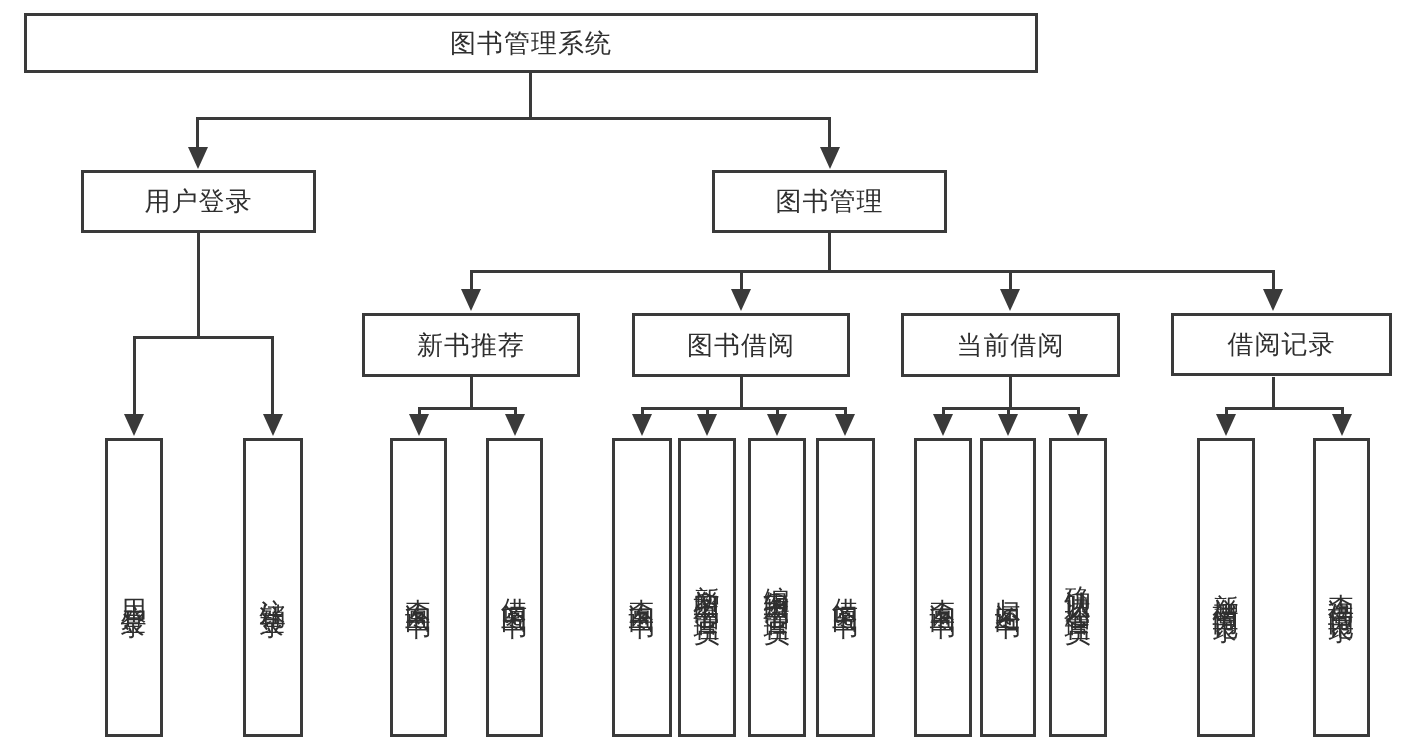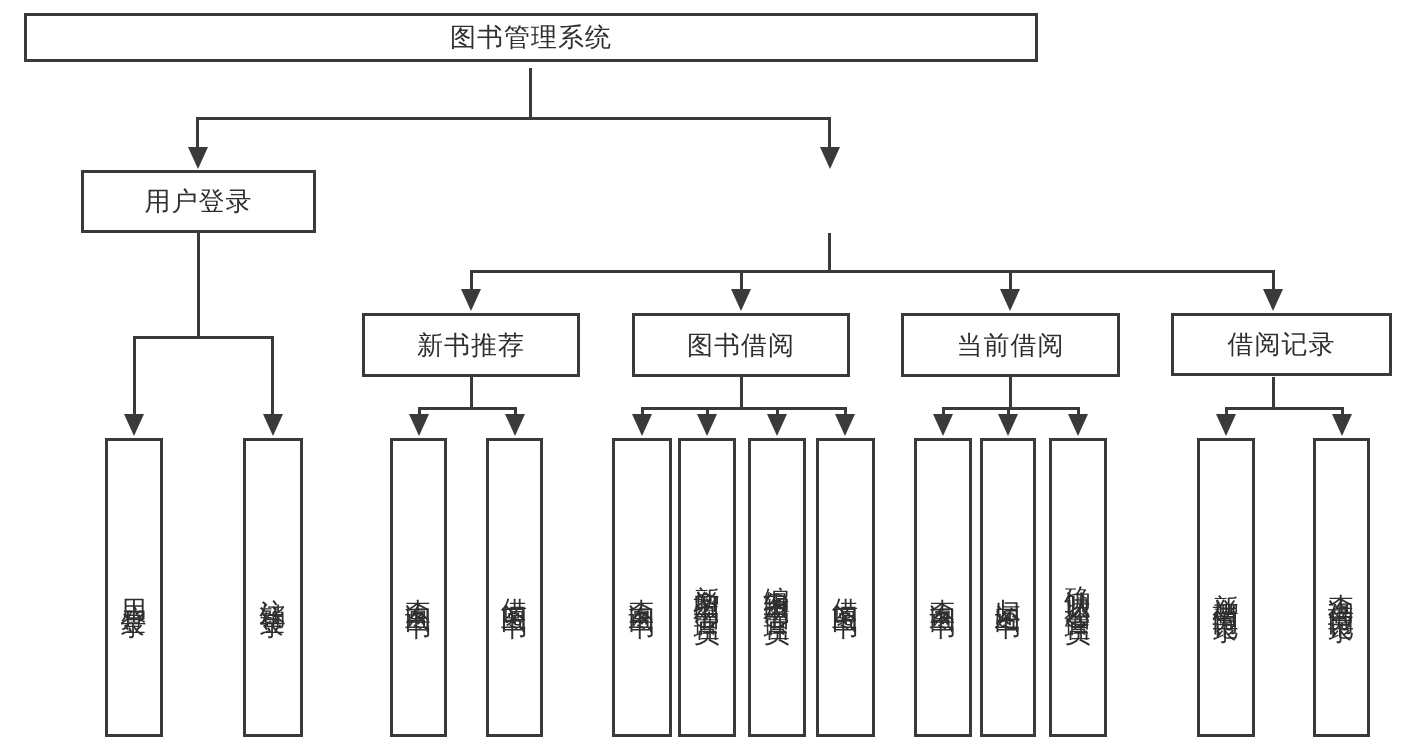--- a/index.html
+++ b/index.html
@@ -57,33 +57,36 @@
     color:#c3c3c3;
     letter-spacing:0.5px;
     z-index:3;
   }
 </style>
 </head>
 <body>
 
 <div id="canvas">
 
-  <div class="node" style="left:24px;top:13px;width:1014px;height:49px">
+  <div class="node" style="left:24px;top:13px;width:1014px;height:60px">
     <span>图书管理系统</span>
   </div>
 
   <div class="v" style="left:529px;top:68px;height:51px"></div>
   <div class="h" style="left:196px;top:117px;width:635px"></div>
   <div class="v" style="left:196px;top:117px;height:32px"></div>
   <div class="arrow" style="left:188px;top:147px"></div>
   <div class="v" style="left:828px;top:117px;height:32px"></div>
   <div class="arrow" style="left:820px;top:147px"></div>
 
   <div class="node" style="left:81px;top:170px;width:235px;height:63px">
     <span>用户登录</span>
+  </div>
+  <div class="node" style="left:712px;top:170px;width:235px;height:63px">
+    <span>图书管理</span>
   </div>
 
   <div class="v" style="left:197px;top:233px;height:105px"></div>
   <div class="h" style="left:133px;top:336px;width:141px"></div>
   <div class="v" style="left:133px;top:336px;height:80px"></div>
   <div class="arrow" style="left:124px;top:414px"></div>
   <div class="v" style="left:271px;top:336px;height:80px"></div>
   <div class="arrow" style="left:263px;top:414px"></div>
 
   <div class="v" style="left:828px;top:233px;height:39px"></div>

